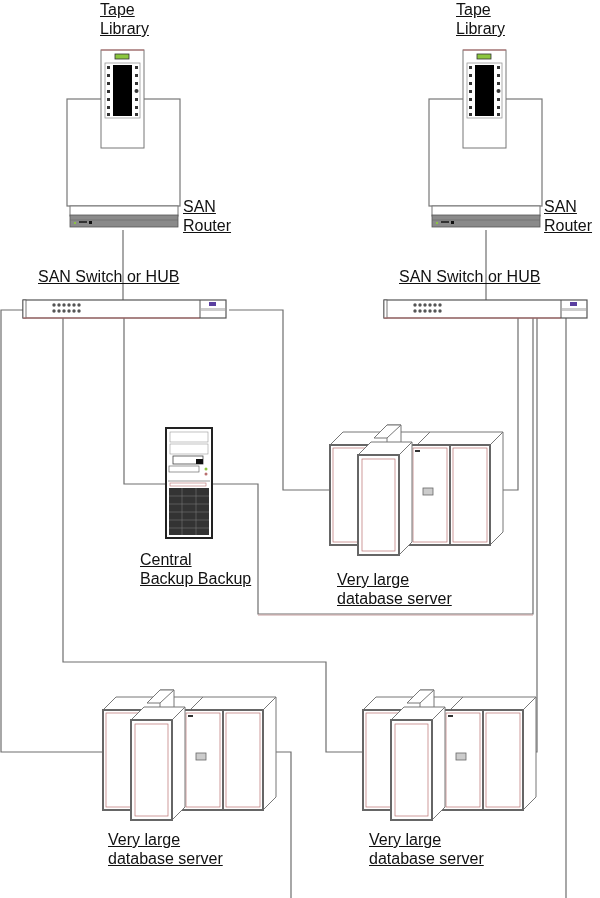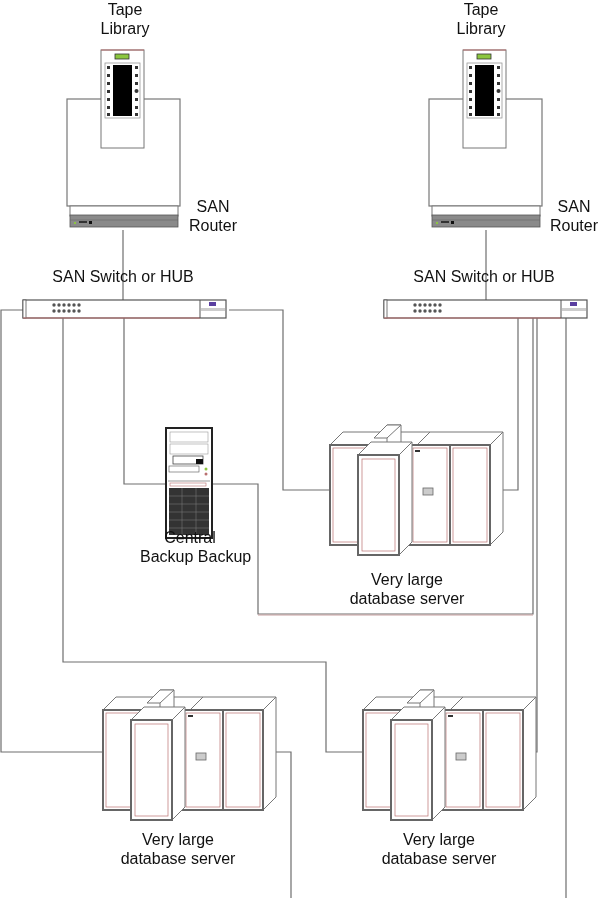--- a/index.html
+++ b/index.html
@@ -1,18 +1,18 @@
 <!DOCTYPE html>
 <html><head>
 <meta charset="utf-8">
 <style>
   html, body { margin: 0; padding: 0; background: #ffffff; }
   body { width: 600px; height: 898px; position: relative; overflow: hidden; font-family: "Liberation Sans", sans-serif; }
   #diagram { position: absolute; left: 0; top: 0; width: 600px; height: 898px; }
-  .lbl { position: absolute; text-align: center; font-size: 16px; line-height: 19px; color: #111; white-space: nowrap; }
+  .lbl { position: absolute; font-size: 16px; line-height: 19px; color: #111; white-space: nowrap; text-decoration: underline; }
   .lbl span { display: block; }
   .wire { fill: none; stroke: #6e6e6e; stroke-width: 1.2; }
   .wire-red { fill: none; stroke: #c8a0a0; stroke-width: 1.2; }
 </style>
 </head>
 <body>
 
 <svg id="diagram" width="600" height="898" viewBox="0 0 600 898" xmlns="http://www.w3.org/2000/svg">
   <defs>
 
@@ -189,21 +189,21 @@
   <span>Router</span>
 </div>
 
 <div class="lbl" style="left:38px; top:267px; width:170px;">
   <span>SAN Switch or HUB</span>
 </div>
 <div class="lbl" style="left:399px; top:267px; width:170px;">
   <span>SAN Switch or HUB</span>
 </div>
 
-<div class="lbl" style="left:140px; top:528px; width:100px;">
+<div class="lbl" style="left:140px; top:550px; width:100px;">
   <span>Central</span>
   <span>Backup Backup</span>
 </div>
 
 <div class="lbl" style="left:337px; top:570px; width:140px;">
   <span>Very large</span>
   <span>database server</span>
 </div>
 <div class="lbl" style="left:108px; top:830px; width:140px;">
   <span>Very large</span>

